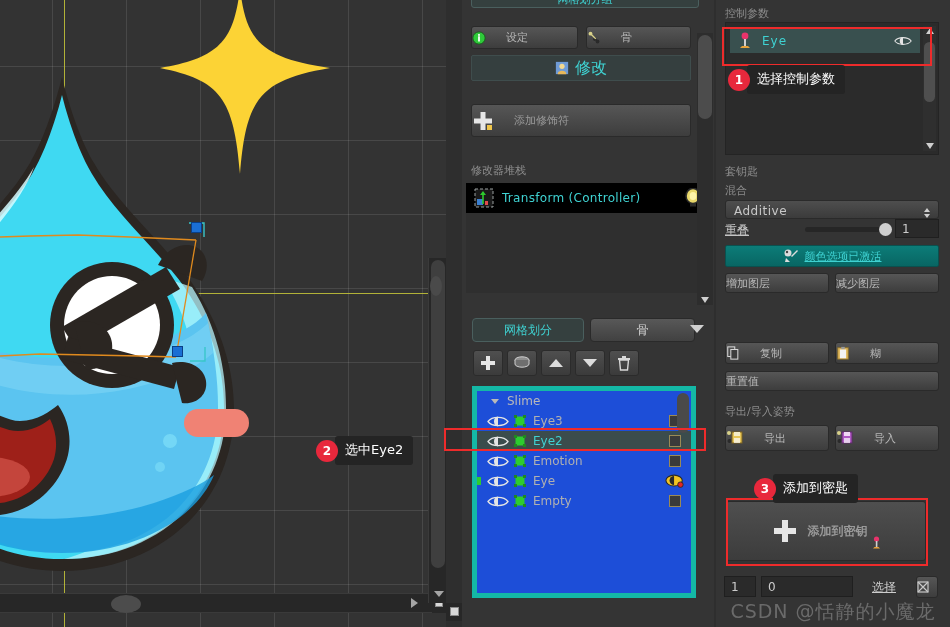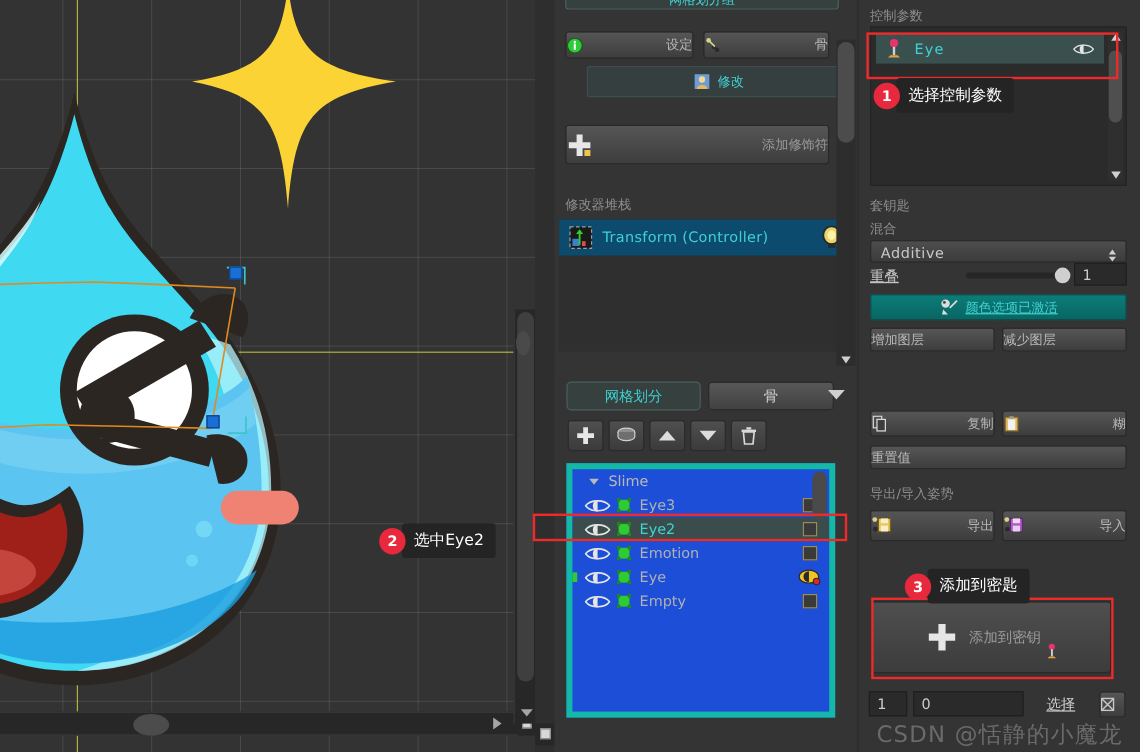--- a/index.html
+++ b/index.html
@@ -62,40 +62,40 @@
 
   
   #mid-panel {
     position:absolute; left:462px; top:0; width:252px; height:627px;
     background:#343434;
   }
   .btn {
     background: linear-gradient(#565656, #3d3d3d);
     border:1px solid #2a2a2a; border-radius:3px;
     color:#b8b8b8; font-size:11px;
-    display:flex; align-items:center; justify-content:space-between; gap:6px;
+    display:flex; align-items:center; justify-content:flex-start; gap:20px;
     cursor:pointer; user-select:none;
   }
   .btn-flat {
     background:#353f3f; border:1px solid #3f4d4d; border-radius:2px;
-    color:#3fd2d2; font-size:11px;
-    display:flex; align-items:center; justify-content:center; gap:6px; cursor:pointer;margin-left:18px;
+    color:#3fd2d2; font-size:16px;
+    display:flex; align-items:center; justify-content:center; gap:6px; cursor:pointer;
   }
   .sect-label { color:#8d8d8d; font-size:11px; }
 
   .tiny-icon { width:14px; height:14px; flex:0 0 auto; }
 
   
   #mod-stack-box {
     position:absolute; left:466px; top:183px; width:244px; height:110px;
     background:#2f2f2f;
   }
   #mod-row {
     position:absolute; left:0; top:0; width:244px; height:30px;
-    background:#0c4a6e; display:flex; align-items:center; padding:12px 8px;
+    background:#000000; display:flex; align-items:center; padding:12px 8px;
     cursor:pointer;
   }
   #mod-row .name { color:#3fd2d2; font-size:12px; margin-left:8px; letter-spacing:.3px;}
 
   
   #list-panel {
     position:absolute; left:466px; top:312px; width:244px; height:305px;
     background:#343434;
   }
   .tab {
@@ -174,21 +174,21 @@
     position:absolute; left:9px; top:301px; width:214px; height:34px;
     background:#383838; border:1px solid #303030;
     display:flex; align-items:center; justify-content:center;
     color:#9a9a9a; font-size:12px; letter-spacing:1px;
   }
   #addkey-btn {
     position:absolute; left:0; top:0; width:200px; height:60px;
     background:linear-gradient(#4f4f4f,#3c3c3c); border:1px solid #2a2a2a; border-radius:3px;
     display:flex; align-items:center; justify-content:center; gap:10px; cursor:pointer;
   }
-  #addkey-wrap { position:absolute; left:726px; top:501px; width:200px; height:62px; }
+  #addkey-wrap { position:absolute; left:726px; top:501px; width:200px; height:62px;font-weight:bold; }
 
   
   .hl { position:absolute; border:2px solid #ee2b2b; pointer-events:none; }
 
   
   .callout { position:absolute; display:flex; align-items:center; }
   .bubble-num {
     width:22px; height:22px; border-radius:50%; background:#e8283c;
     color:#fff; font-size:12px; font-weight:bold;
     display:flex; align-items:center; justify-content:center;

